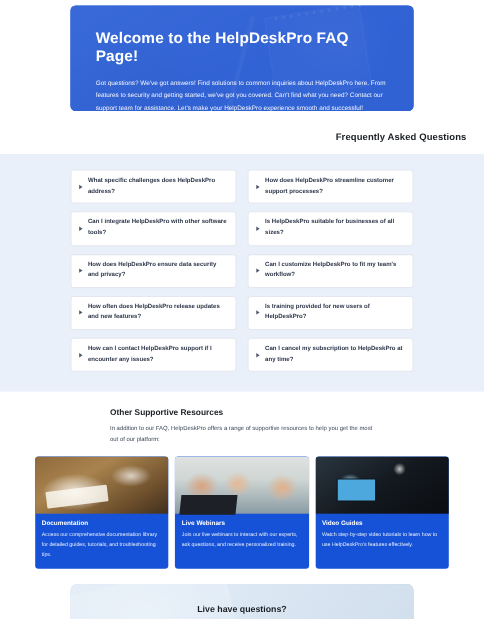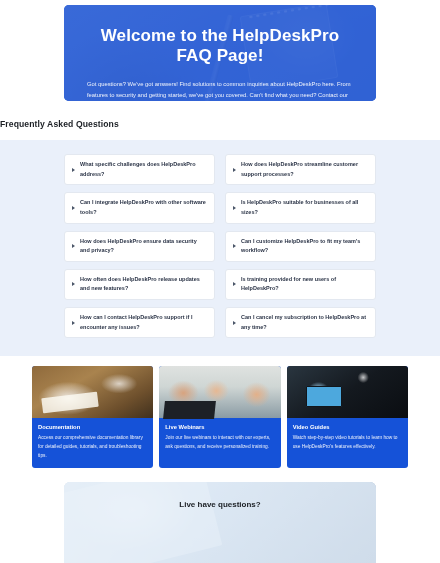--- a/index.html
+++ b/index.html
@@ -75,37 +75,36 @@
     background: rgba(47,98,212,0.80);
   }
   .hero-content {
     position: absolute;
     inset: 0;
     padding: 21px 23px 0 23px;
     box-sizing: border-box;
   }
   .hero-title {
     color: #ffffff;
-    font-size: 17px;
+    font-size: 14px;
     font-weight: bold;
     letter-spacing: 0.1px;
     margin: 0 0 13px 0;
-    text-align: center;
   }
   .hero-text {
     color: rgba(255,255,255,0.93);
     font-size: 5.8px;
     line-height: 1.95;
     margin: 0;
     max-width: 278px;
   }
 
   
   .faq-heading {
-    text-align: left;
+    text-align: right;
     font-size: 8.6px;
     font-weight: bold;
     color: #1b1f24;
     margin: 18px 16px 0 0;
     letter-spacing: 0.1px;
   }
   .faq-band {
     margin-top: 11px;
     background: #eaf0fa;
     padding: 14px 64px 18px 64px;
@@ -334,20 +333,24 @@
         <span class="faq-q">How can I contact HelpDeskPro support if I encounter any issues?</span>
       </div>
       <div class="faq-item">
         <span class="chev"></span>
         <span class="faq-q">Can I cancel my subscription to HelpDeskPro at any time?</span>
       </div>
 
     </div>
   </div>
 
+  <div class="res">
+    <h3 class="res-title">Other Supportive Resources</h3>
+    <p class="res-sub">In addition to our FAQ, HelpDeskPro offers a range of supportive resources to help you get the most out of our platform:</p>
+  </div>
   <div class="cards">
 
     <div class="card">
       <div class="card-img img-docs"></div>
       <div class="card-body">
         <p class="card-title">Documentation</p>
         <p class="card-text">Access our comprehensive documentation library for detailed guides, tutorials, and troubleshooting tips.</p>
       </div>
     </div>
 

